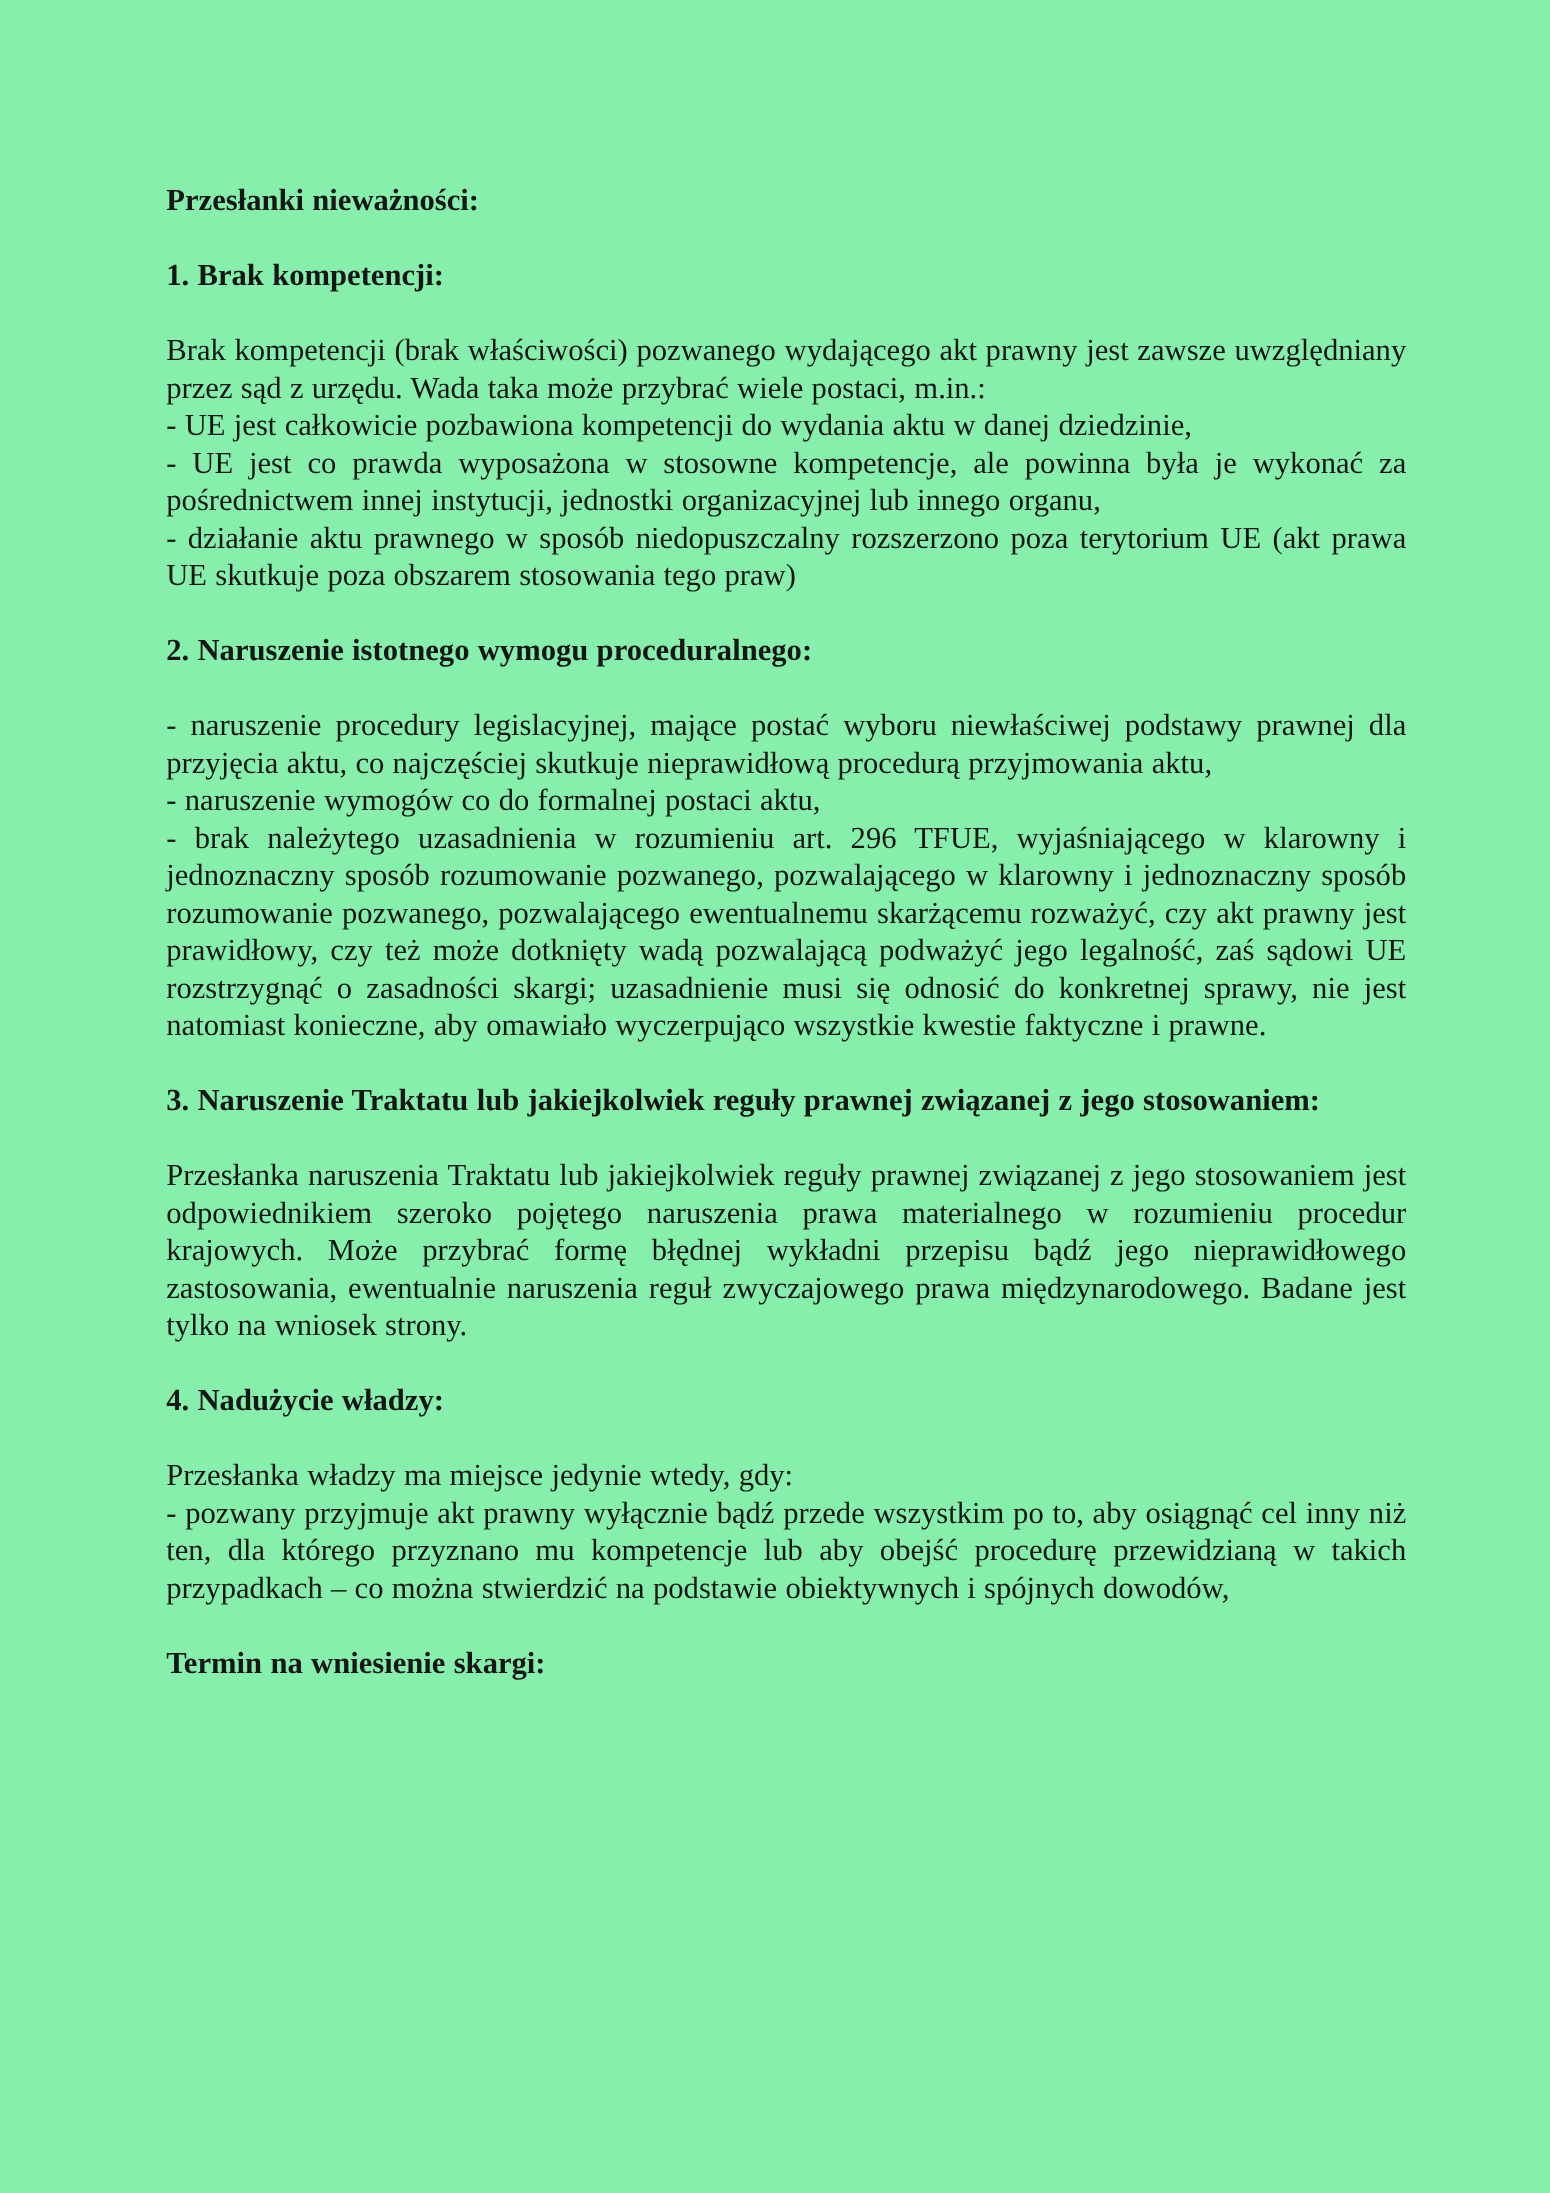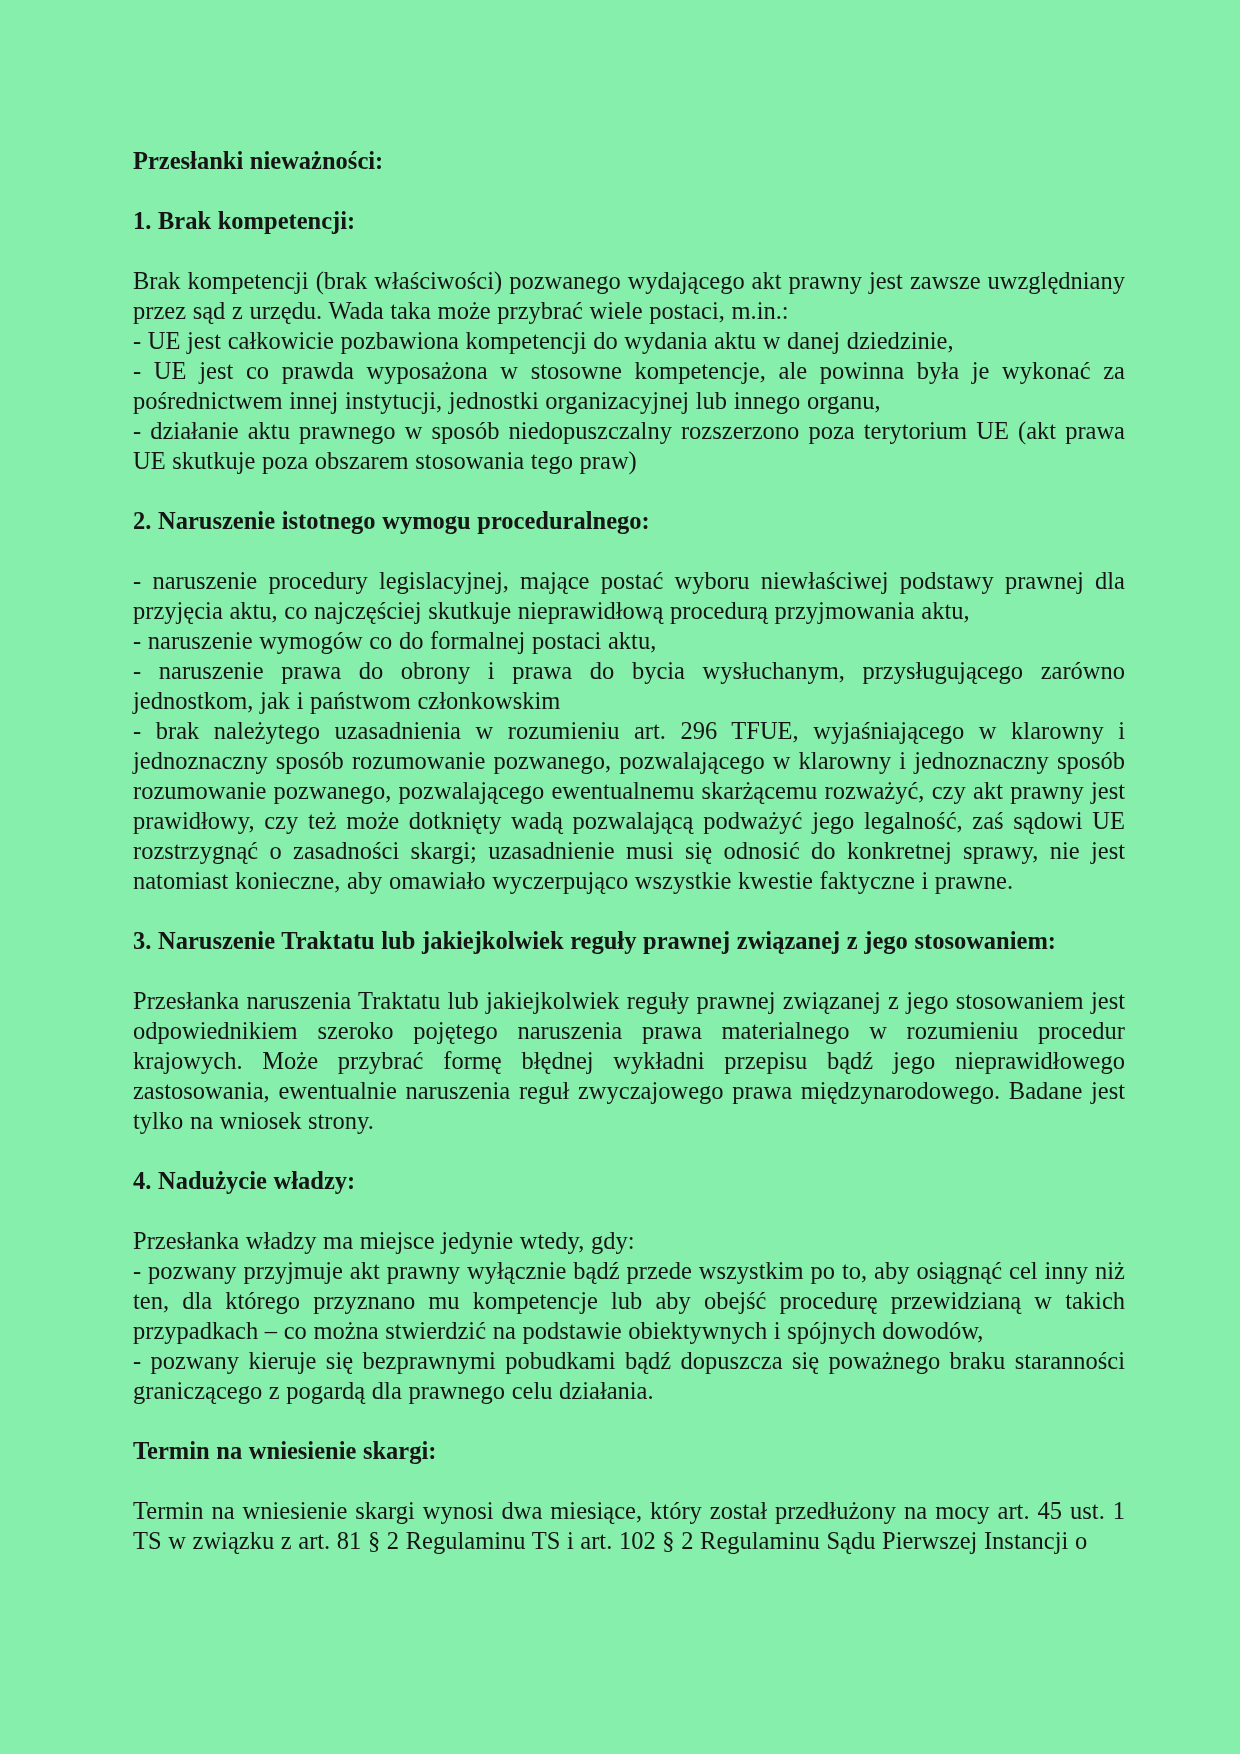--- a/index.html
+++ b/index.html
@@ -50,24 +50,21 @@
   <div class="doc">
       <div class="block heading"><span>Przesłanki nieważności:</span></div>
       <div class="block heading space-before"><span>1. Brak kompetencji:</span></div>
       <div class="block body space-before"><span>Brak kompetencji (brak właściwości) pozwanego wydającego akt prawny jest zawsze uwzględniany przez sąd z urzędu. Wada taka może przybrać wiele postaci, m.in.:</span></div>
       <div class="block body"><span>- UE jest całkowicie pozbawiona kompetencji do wydania aktu w danej dziedzinie,</span></div>
       <div class="block body"><span>- UE jest co prawda wyposażona w stosowne kompetencje, ale powinna była je wykonać za pośrednictwem innej instytucji, jednostki organizacyjnej lub innego organu,</span></div>
       <div class="block body"><span>- działanie aktu prawnego w sposób niedopuszczalny rozszerzono poza terytorium UE (akt prawa UE skutkuje poza obszarem stosowania tego praw)</span></div>
       <div class="block heading space-before"><span>2. Naruszenie istotnego wymogu proceduralnego:</span></div>
       <div class="block body space-before"><span>- naruszenie procedury legislacyjnej, mające postać wyboru niewłaściwej podstawy prawnej dla przyjęcia aktu, co najczęściej skutkuje nieprawidłową procedurą przyjmowania aktu,</span></div>
       <div class="block body"><span>- naruszenie wymogów co do formalnej postaci aktu,</span></div>
-      <div class="block body"><span>- naruszenie prawa do obrony i prawa do bycia wysłuchanym, przysługującego zarówno jednostkom, jak i państwom członkowskim</span></div>
       <div class="block body"><span>- brak należytego uzasadnienia w rozumieniu art. 296 TFUE, wyjaśniającego w klarowny i jednoznaczny sposób rozumowanie pozwanego, pozwalającego w klarowny i jednoznaczny sposób rozumowanie pozwanego, pozwalającego ewentualnemu skarżącemu rozważyć, czy akt prawny jest prawidłowy, czy też może dotknięty wadą pozwalającą podważyć jego legalność, zaś sądowi UE rozstrzygnąć o zasadności skargi; uzasadnienie musi się odnosić do konkretnej sprawy, nie jest natomiast konieczne, aby omawiało wyczerpująco wszystkie kwestie faktyczne i prawne.</span></div>
       <div class="block heading space-before"><span>3. Naruszenie Traktatu lub jakiejkolwiek reguły prawnej związanej z jego stosowaniem:</span></div>
       <div class="block body space-before"><span>Przesłanka naruszenia Traktatu lub jakiejkolwiek reguły prawnej związanej z jego stosowaniem jest odpowiednikiem szeroko pojętego naruszenia prawa materialnego w rozumieniu procedur krajowych.  Może przybrać formę błędnej wykładni przepisu bądź jego nieprawidłowego zastosowania, ewentualnie naruszenia reguł zwyczajowego prawa międzynarodowego. Badane jest tylko na wniosek strony.</span></div>
       <div class="block heading space-before"><span>4. Nadużycie władzy:</span></div>
       <div class="block body space-before"><span>Przesłanka władzy ma miejsce jedynie wtedy, gdy:</span></div>
       <div class="block body"><span>- pozwany  przyjmuje akt prawny wyłącznie bądź przede wszystkim po to, aby osiągnąć cel inny niż ten, dla którego przyznano mu kompetencje lub aby obejść procedurę przewidzianą w takich </span><span class="bold">przypadkach</span><span> – co można stwierdzić na podstawie obiektywnych i spójnych dowodów,</span></div>
-      <div class="block body"><span>- pozwany kieruje się bezprawnymi pobudkami bądź dopuszcza się poważnego braku staranności graniczącego z pogardą dla prawnego celu działania.</span></div>
       <div class="block heading space-before"><span>Termin na wniesienie skargi:</span></div>
-      <div class="block body space-before"><span>Termin na wniesienie skargi wynosi </span><span class="bold">dwa miesiące</span><span>, który został przedłużony na mocy art. 45 ust. 1 TS w związku z art. 81 § 2 Regulaminu TS i art. 102 § 2 Regulaminu Sądu Pierwszej Instancji o</span></div>
     </div>
 </div>
 
 </body></html>

